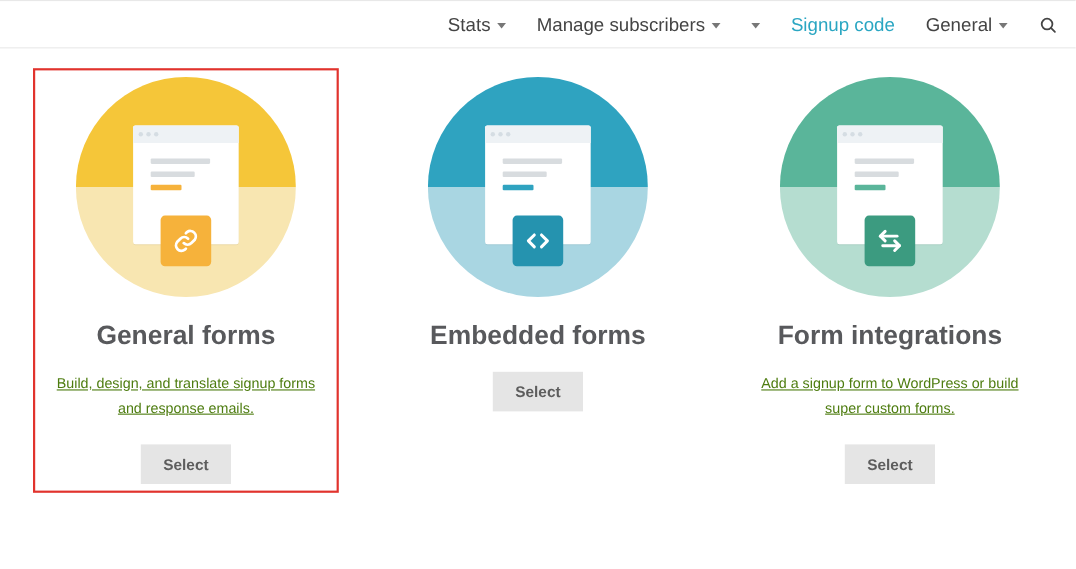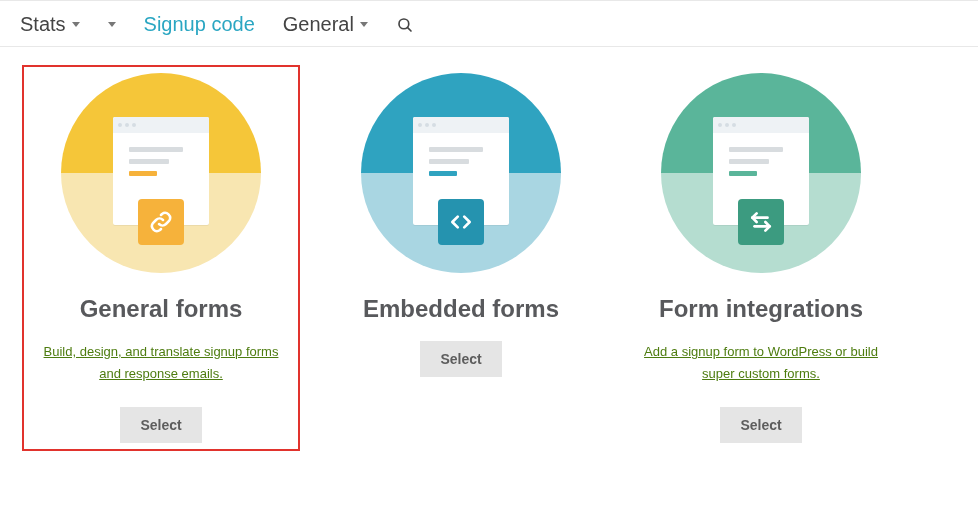--- a/index.html
+++ b/index.html
@@ -9,41 +9,43 @@
     width: 978px;
     color: #373737;
   }
   .tabbar {
     display: flex;
     align-items: center;
     gap: 28px;
     padding: 12px 16px 10px 20px;
     border-top: 1px solid #e8e8e8;
     border-bottom: 1px solid #e8e8e8;
-    font-size: 20px;
+    font-size: 17px;
     color: #444;
+    justify-content: flex-end;
   }
   .tab-item {
     display: inline-flex;
     align-items: center;
     gap: 6px;
     cursor: pointer;
   }
   .tab-item.active { color: #2aa6c2; }
   .caret {
     width: 0; height: 0;
     border-left: 4px solid transparent;
     border-right: 4px solid transparent;
     border-top: 5px solid #777;
     display: inline-block;
   }
   .search-icon svg { display: block; }
   .content {
     display: flex;
-    gap: 38px;
+    justify-content: center;
+    gap: 58px;
     padding: 26px 30px 20px 30px;
   }
   .card {
     width: 262px;
     text-align: center;
     position: relative;
   }
   .card.highlighted::after {
     content: "";
     position: absolute;
@@ -129,20 +131,24 @@
 </style>
 </head>
 <body>
 
 <div class="tabbar">
   <div class="tab-item">
     <span>Stats</span>
     <span class="caret"></span>
   </div>
   <div class="tab-item">
+    <span>Manage subscribers</span>
+    <span class="caret"></span>
+  </div>
+  <div class="tab-item">
     <span class="caret"></span>
   </div>
   <div class="tab-item active">
     <span>Signup code</span>
   </div>
   <div class="tab-item">
     <span>General</span>
     <span class="caret"></span>
   </div>
   <div class="tab-item search-icon">

